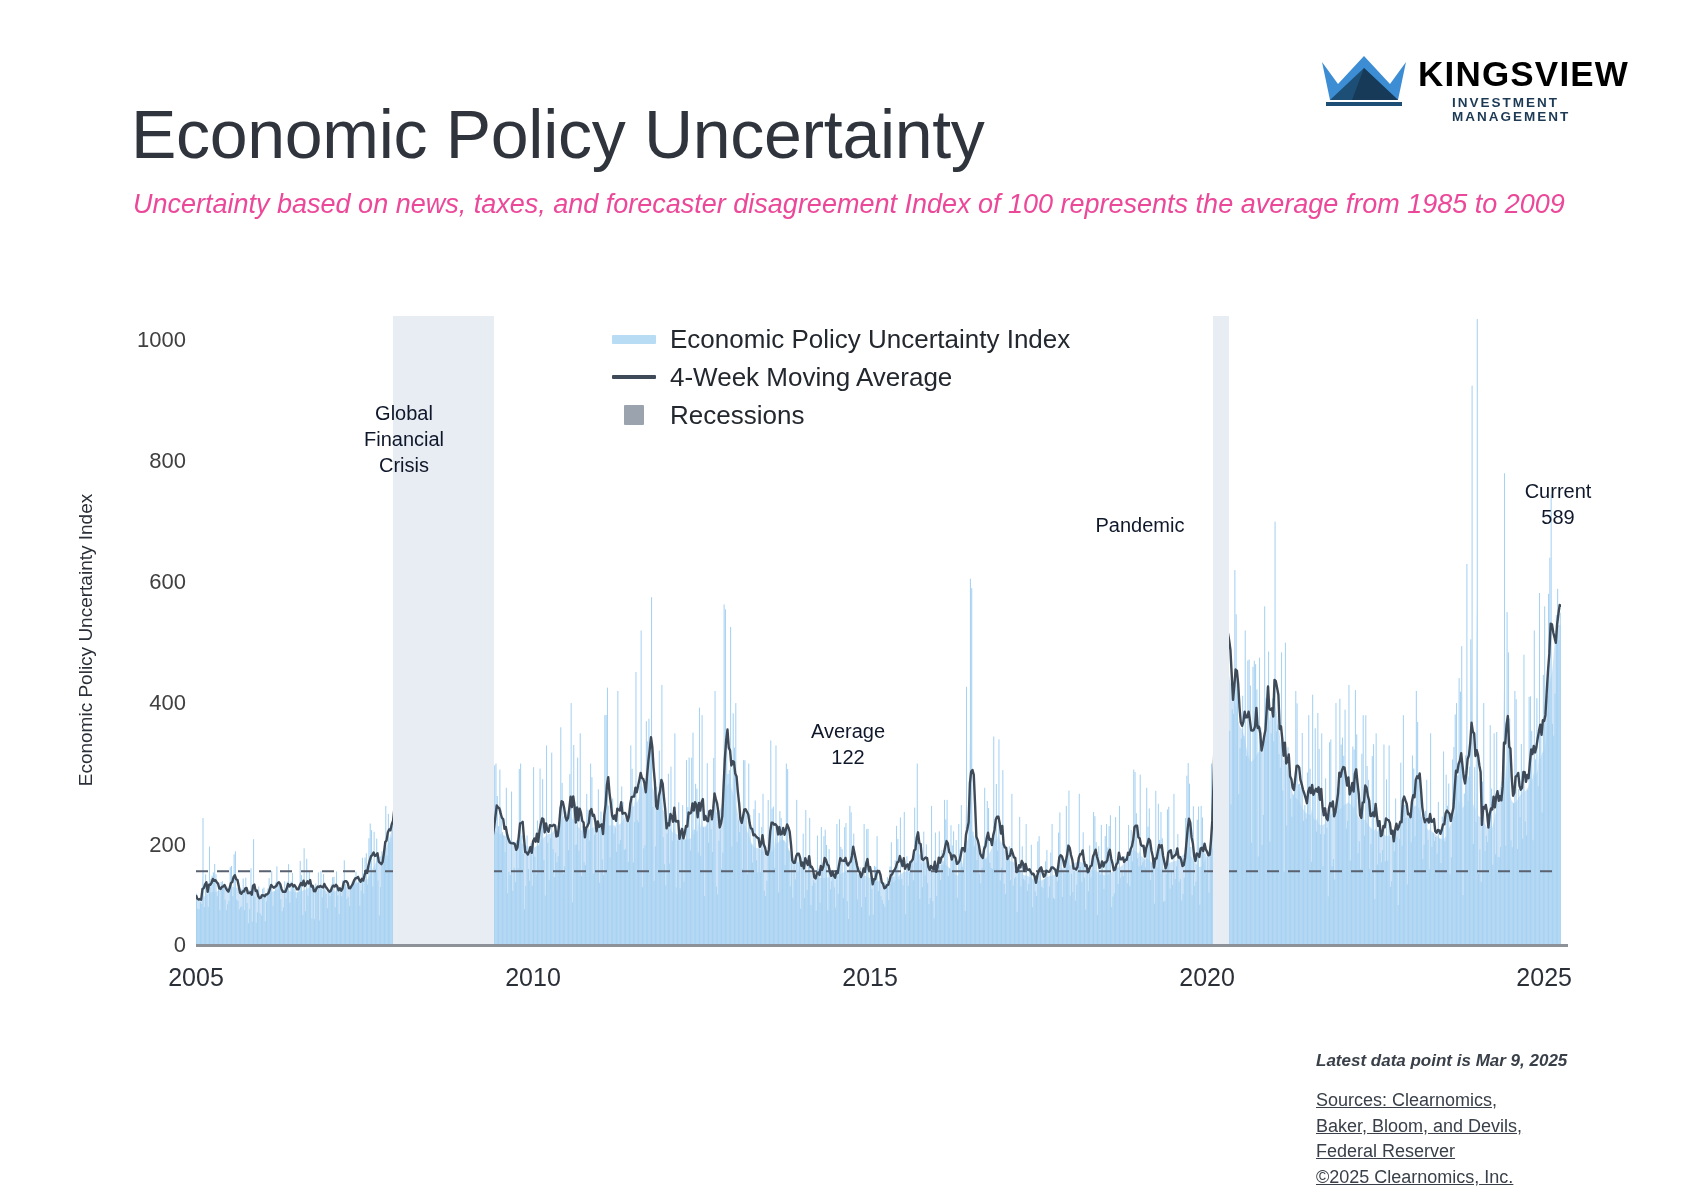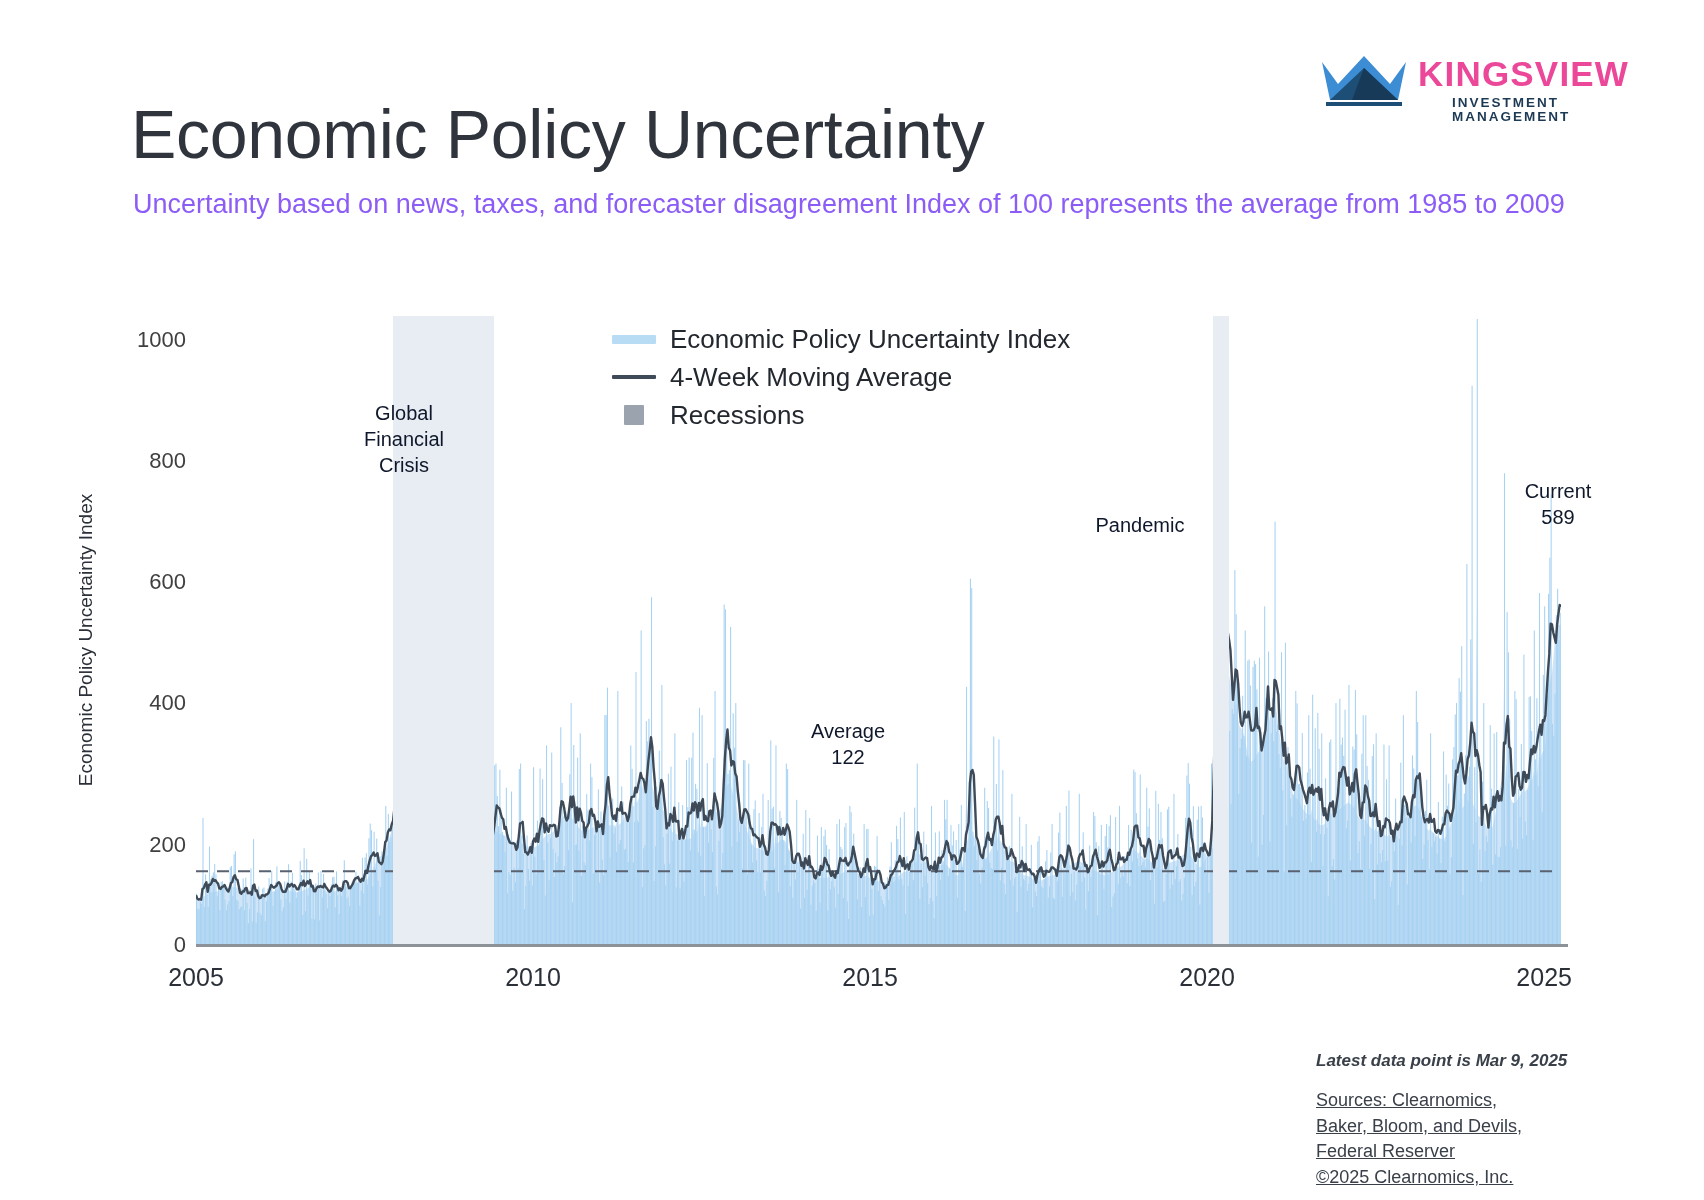--- a/index.html
+++ b/index.html
@@ -2,29 +2,29 @@
 <html><head>
 <meta charset="utf-8">
 <style>
   html,body{margin:0;padding:0;background:#ffffff;}
   body{width:1704px;height:1200px;position:relative;font-family:"Liberation Sans",sans-serif;color:#2b3038;overflow:hidden;}
 
   
   #logo{position:absolute;left:1322px;top:52px;width:300px;height:68px;}
   #logo .crown{position:absolute;left:0;top:2px;width:84px;height:56px;}
   #logo .brand{position:absolute;left:96px;top:4px;font-family:"Liberation Sans",sans-serif;
-      font-size:35px;font-weight:700;letter-spacing:1.2px;color:#ec4899;line-height:1;}
+      font-size:35px;font-weight:700;letter-spacing:1.2px;color:#000000;line-height:1;}
   #logo .sub{position:absolute;left:98px;top:44px;font-size:13.5px;font-weight:600;
       letter-spacing:2.0px;color:#1d3a55;line-height:1;margin-left:32px;}
 
   
   #title{position:absolute;left:131px;top:98px;font-size:68px;font-weight:400;
       color:#30353d;letter-spacing:-0.3px;line-height:1.08;white-space:nowrap;}
-  #subtitle{position:absolute;left:133px;top:185px;font-size:27px;
-      color:#8b5cf6;line-height:1.42;white-space:nowrap;}
+  #subtitle{position:absolute;left:133px;top:185px;font-size:27px;font-style:italic;
+      color:#ec4899;line-height:1.42;white-space:nowrap;}
 
   
   #chart{position:absolute;left:0;top:0;width:1704px;height:1200px;}
   #plot{position:absolute;left:196px;top:316px;width:1365px;height:629px;}
   #plot-clip{position:absolute;inset:0;overflow:hidden;}
 
   .recession{position:absolute;top:0;bottom:0;background:#e8ecf3;}
   .axisline{position:absolute;left:196px;top:944px;width:1372px;height:3px;background:#8d9198;}
 
   .ytick{position:absolute;right:0;transform:translateY(-50%);font-size:22px;color:#404040;

